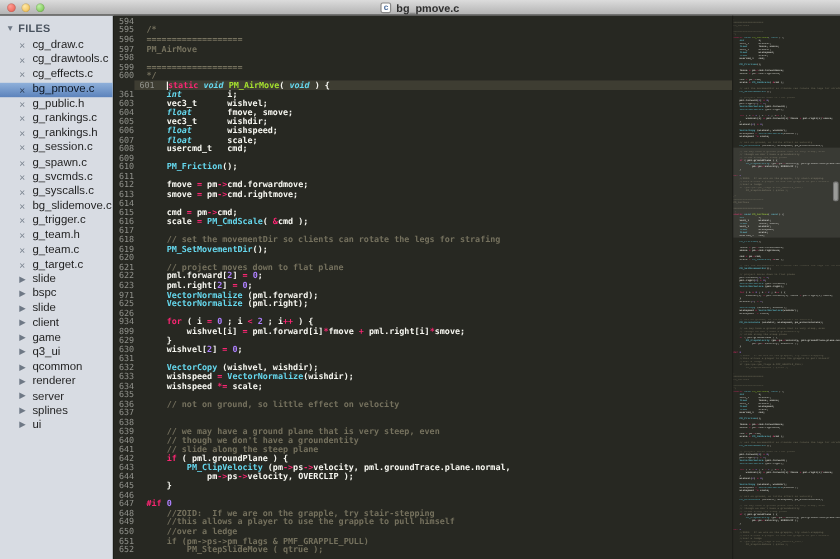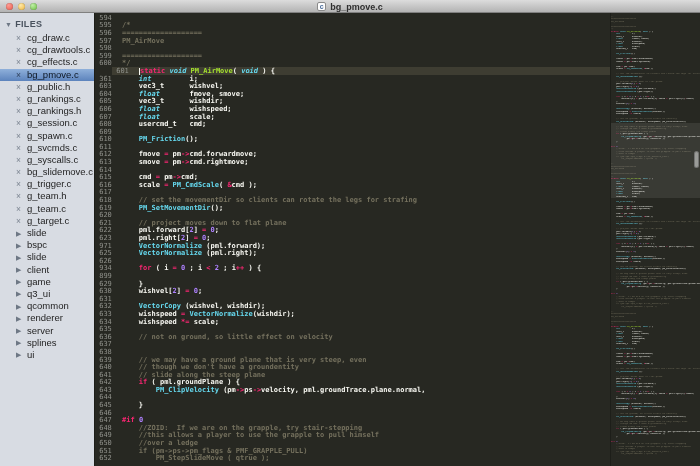--- a/index.html
+++ b/index.html
@@ -229,20 +229,21 @@
           <div class="cl">
             <span class="ln">626</span>
             <span class="codetxt"></span>
           </div>
           <div class="cl">
             <span class="ln">934</span>
             <span class="codetxt"><span class="w">    </span><span class="k">for</span><span class="w"> ( i </span><span class="k">=</span><span class="w"> </span><span class="n">0</span><span class="w"> ; i </span><span class="k">&lt;</span><span class="w"> </span><span class="n">2</span><span class="w"> ; i</span><span class="k">++</span><span class="w"> ) {</span></span>
           </div>
           <div class="cl">
             <span class="ln">899</span>
+            <span class="codetxt"><span class="w">        wishvel[i] </span><span class="k">=</span><span class="w"> pml.forward[i]</span><span class="k">*</span><span class="w">fmove </span><span class="k">+</span><span class="w"> pml.right[i]</span><span class="k">*</span><span class="w">smove;</span></span>
           </div>
           <div class="cl">
             <span class="ln">629</span>
             <span class="codetxt"><span class="w">    }</span></span>
           </div>
           <div class="cl">
             <span class="ln">630</span>
             <span class="codetxt"><span class="w">    wishvel[</span><span class="n">2</span><span class="w">] </span><span class="k">=</span><span class="w"> </span><span class="n">0</span><span class="w">;</span></span>
           </div>
           <div class="cl">
@@ -291,20 +292,21 @@
           <div class="cl">
             <span class="ln">642</span>
             <span class="codetxt"><span class="w">    </span><span class="k">if</span><span class="w"> ( pml.groundPlane ) {</span></span>
           </div>
           <div class="cl">
             <span class="ln">643</span>
             <span class="codetxt"><span class="w">        </span><span class="b">PM_ClipVelocity</span><span class="w"> (pm</span><span class="k">-&gt;</span><span class="w">ps</span><span class="k">-&gt;</span><span class="w">velocity, pml.groundTrace.plane.normal,</span></span>
           </div>
           <div class="cl">
             <span class="ln">644</span>
+            <span class="codetxt"><span class="w">            pm</span><span class="k">-&gt;</span><span class="w">ps</span><span class="k">-&gt;</span><span class="w">velocity, OVERCLIP );</span></span>
           </div>
           <div class="cl">
             <span class="ln">645</span>
             <span class="codetxt"><span class="w">    }</span></span>
           </div>
           <div class="cl">
             <span class="ln">646</span>
             <span class="codetxt"></span>
           </div>
           <div class="cl">

